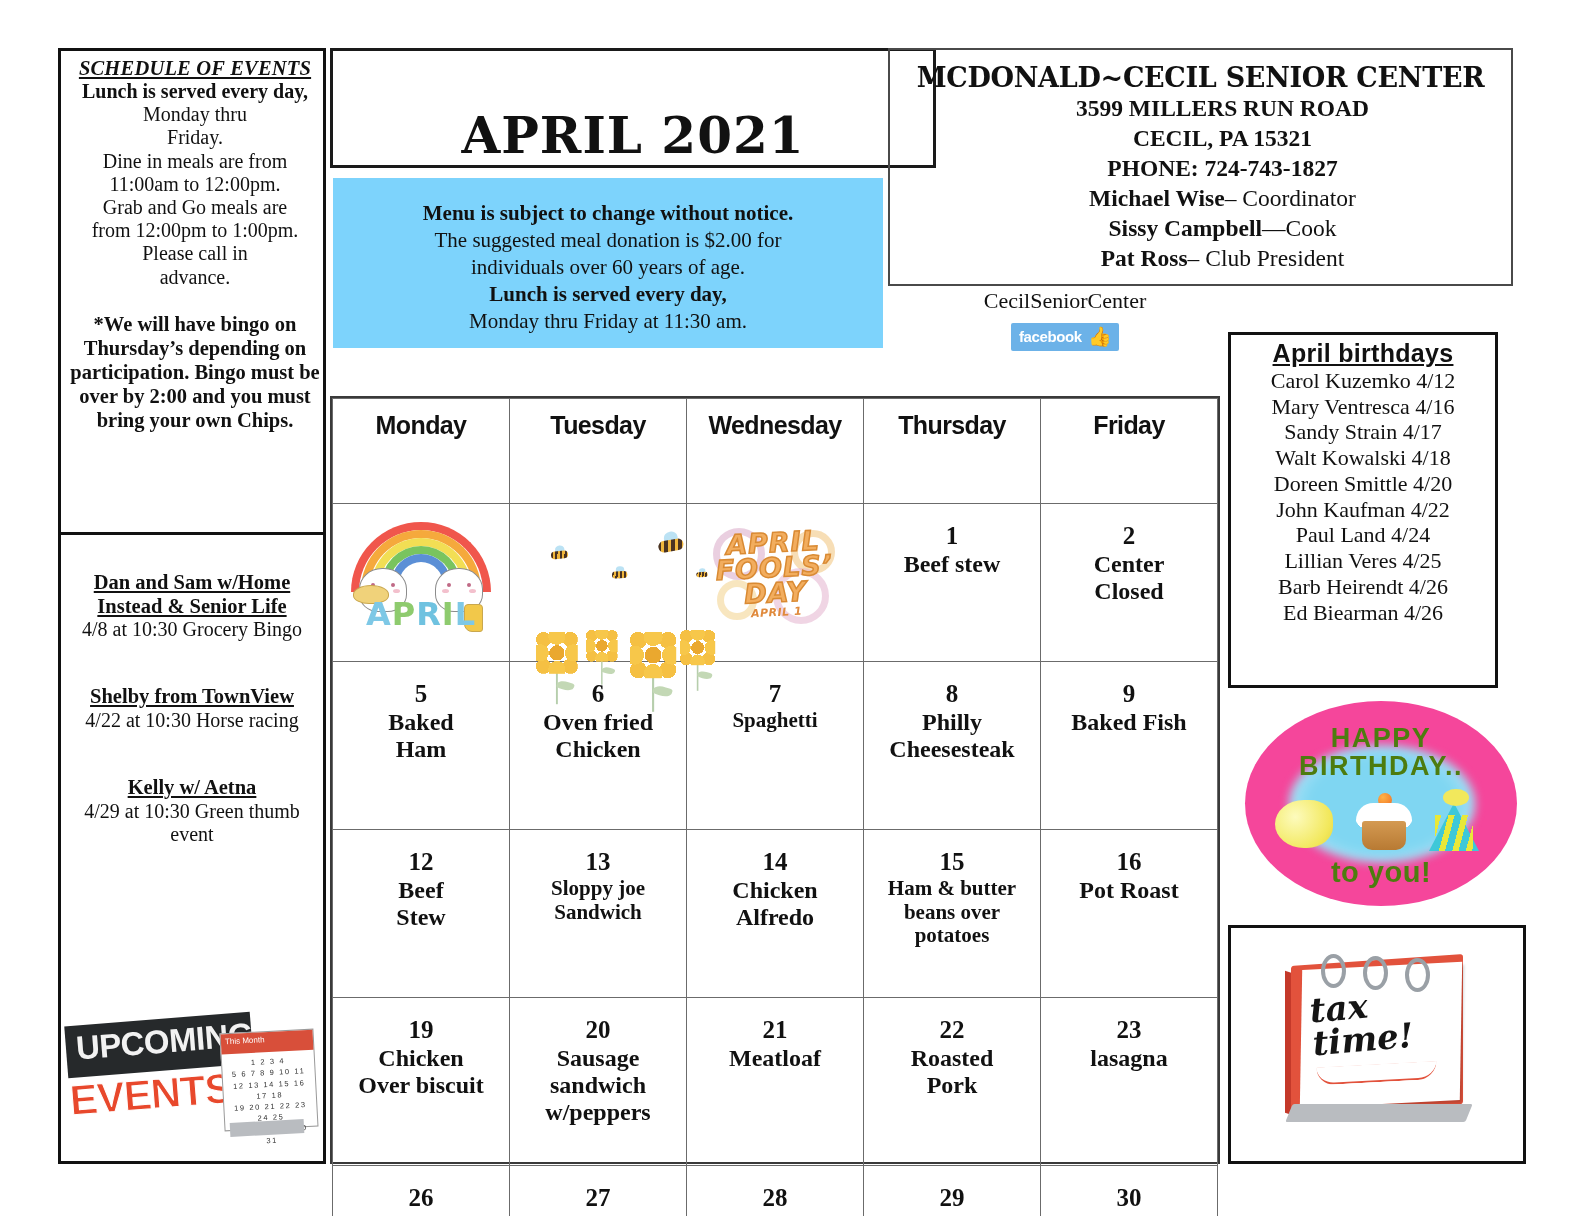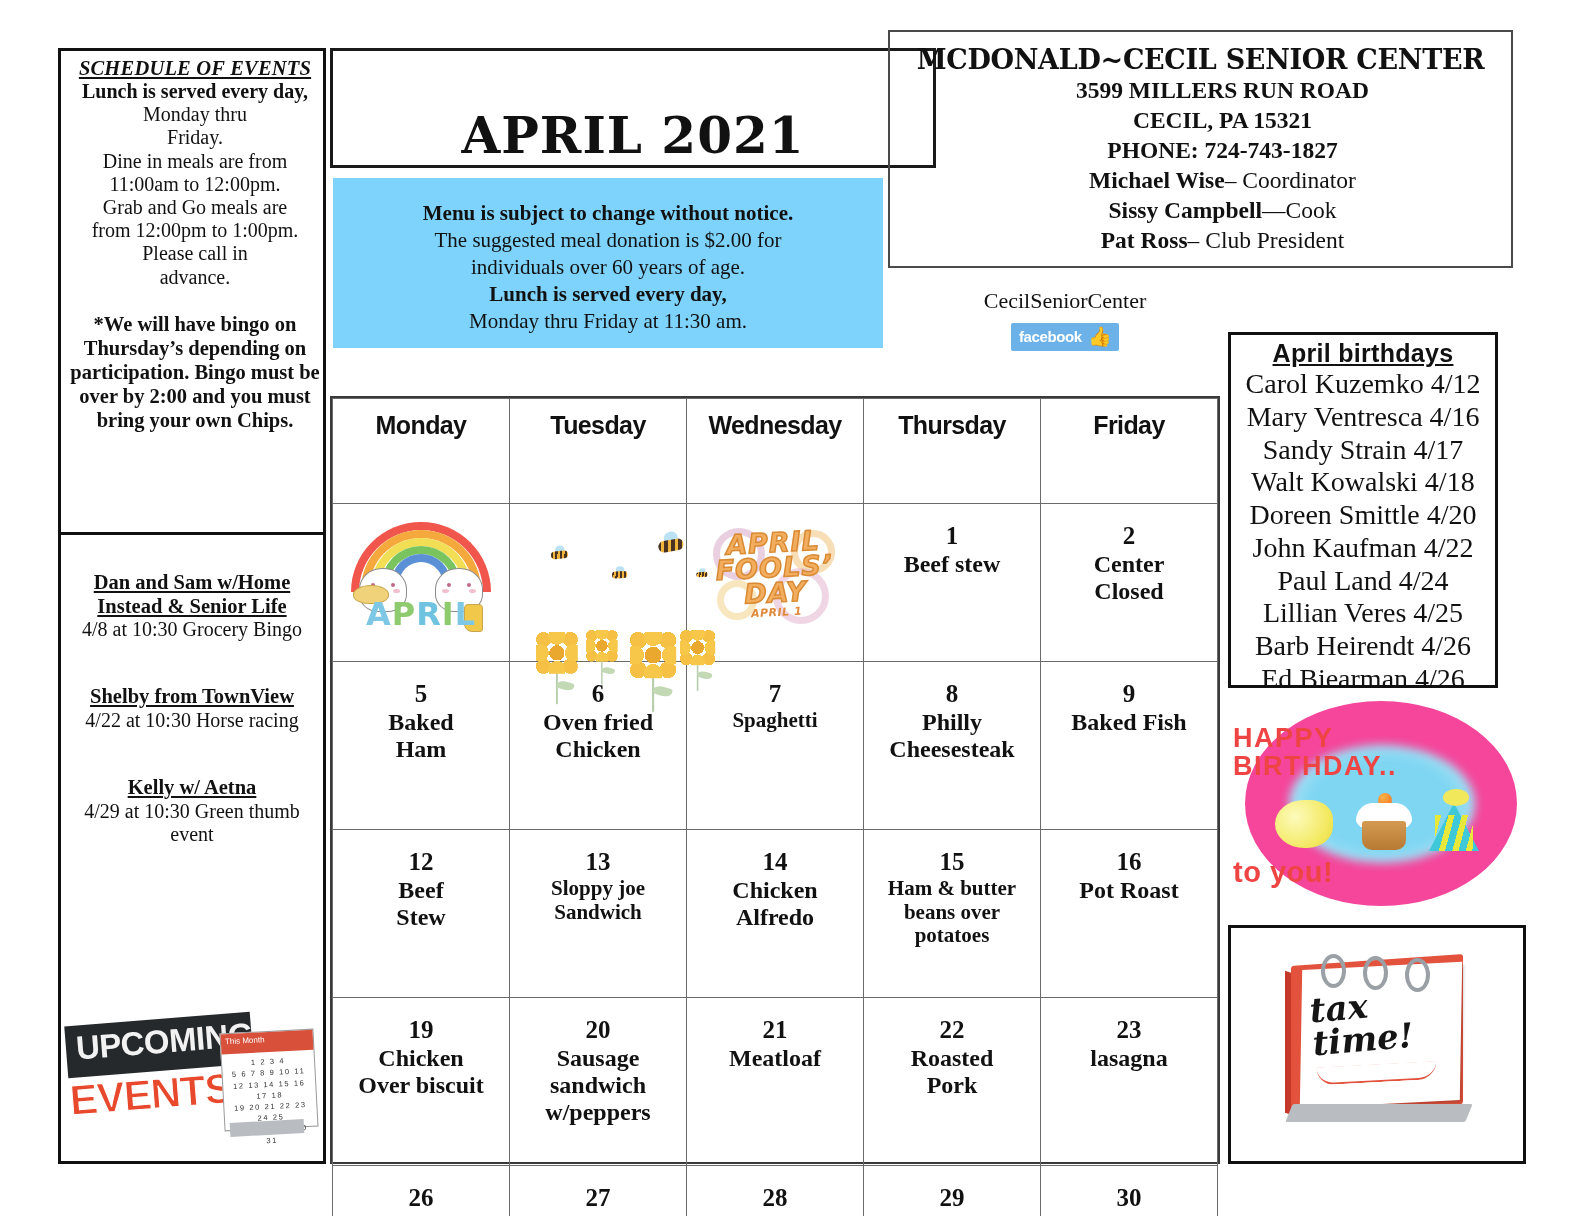--- a/index.html
+++ b/index.html
@@ -167,21 +167,21 @@
     background: #7dd3fc;
     box-sizing: border-box;
     padding-top: 22px;
     text-align: center;
   }
   #menu-note div { font-size: 21px; line-height: 1.28; }
   #menu-note .b { font-weight: bold; }
 
   
   #info-box {
-    left: 888px; top: 30px;
+    left: 888px; top: 48px;
     width: 625px; height: 238px;
     border: 2px solid #4a4a4a;
     box-sizing: border-box;
     text-align: center;
     padding-top: 12px;
   }
   #center-name {
     font-family: "DejaVu Serif", "Liberation Serif", serif;
     font-weight: bold;
     font-size: 27px;
@@ -238,21 +238,21 @@
     text-align: center;
     padding-top: 4px;
   }
   #bday-title {
     font-family: "Liberation Sans", sans-serif;
     font-weight: bold;
     font-size: 25px;
     text-decoration: underline;
     letter-spacing: .3px;
   }
-  .bday-row { font-size: 28px; line-height: 1.17; }
+  .bday-row { font-size: 22px; line-height: 1.17; }
 
   
   #hb-art {
     left: 1233px; top: 693px;
     width: 296px; height: 222px;
     overflow: hidden;
   }
   #hb-oval {
     position: absolute;
     left: 12px; top: 8px;
@@ -264,21 +264,22 @@
     position: absolute;
     left: 56px; top: 52px;
     width: 186px; height: 118px;
     border-radius: 50%;
     background: radial-gradient(ellipse at center, #7fd6f2 0%, #7fd6f2 55%, #b9e6f7 78%, #f5469b 100%);
     filter: blur(5px);
   }
   #hb-l1, #hb-l2, #hb-l3 {
     position: absolute;
     width: 100%;
-    color: #ef4444;
+    text-align: center;
+    color: #4d7c0f;
     font-family: "Liberation Sans", sans-serif;
     font-weight: bold;
     letter-spacing: 1.5px;
   }
   #hb-l1 { top: 30px; font-size: 27px; }
   #hb-l2 { top: 58px; font-size: 27px; }
   #hb-l3 { top: 163px; font-size: 29px; letter-spacing: .5px; }
   #hb-balloon {
     position: absolute;
     left: 42px; top: 107px;

